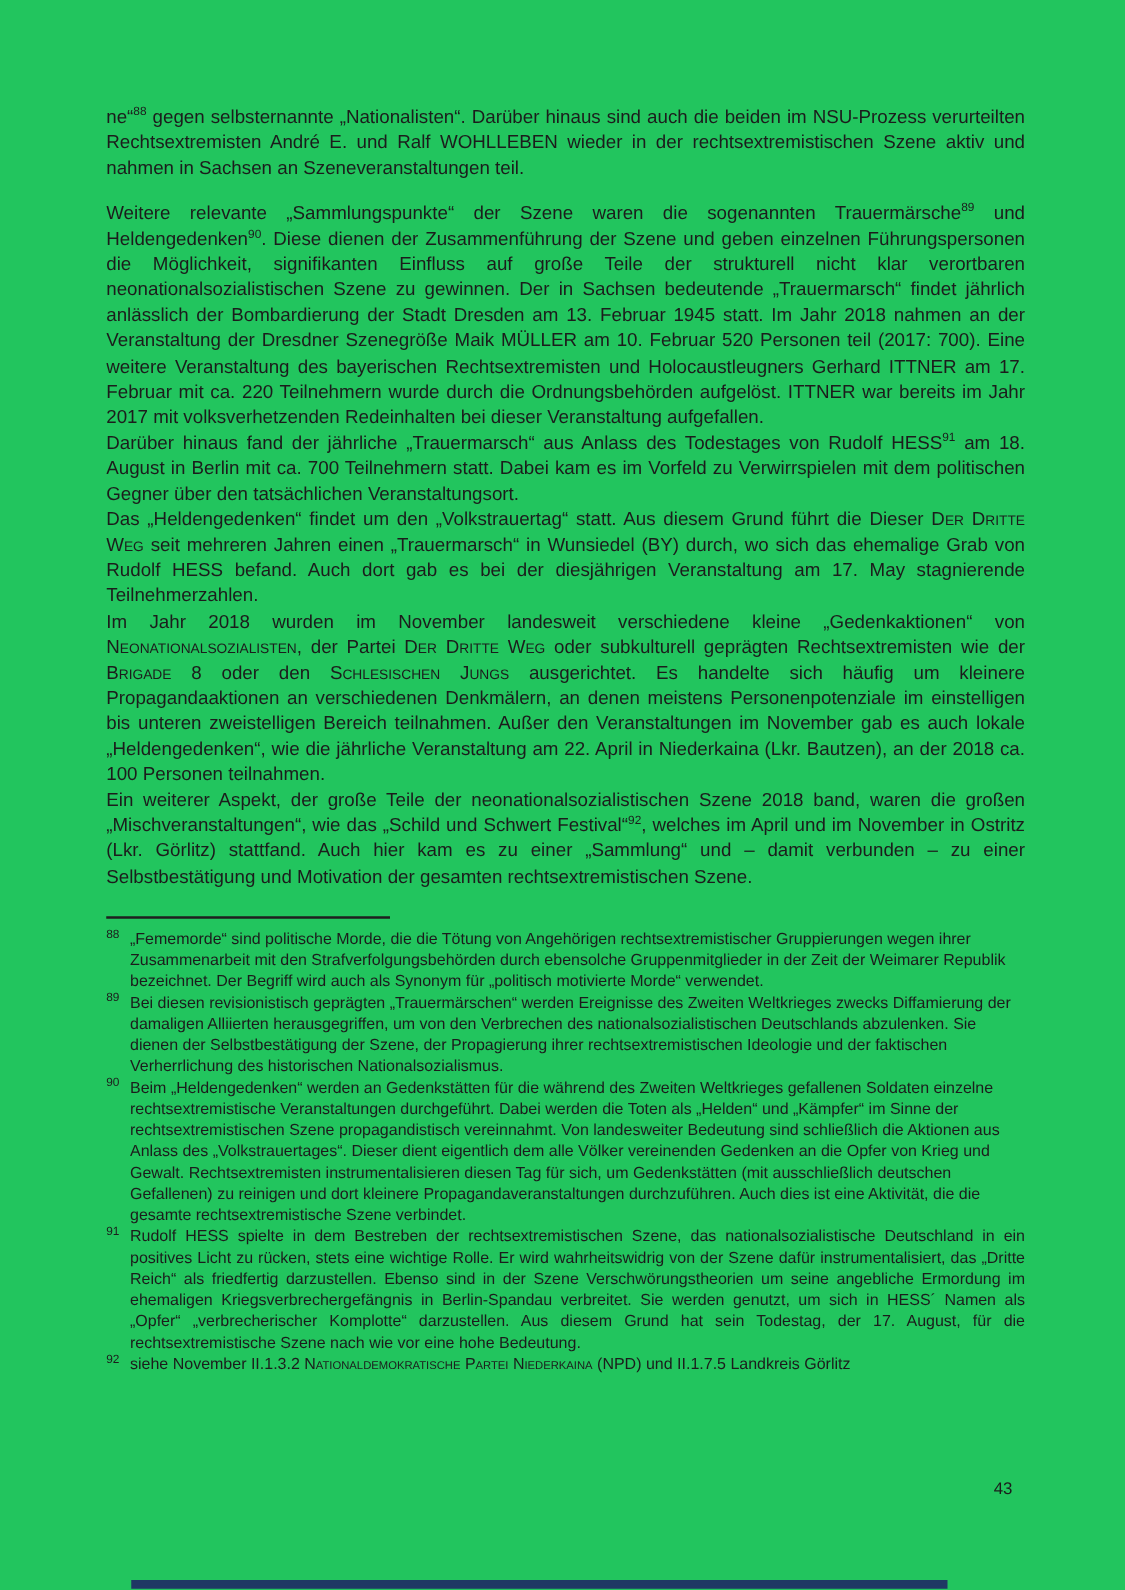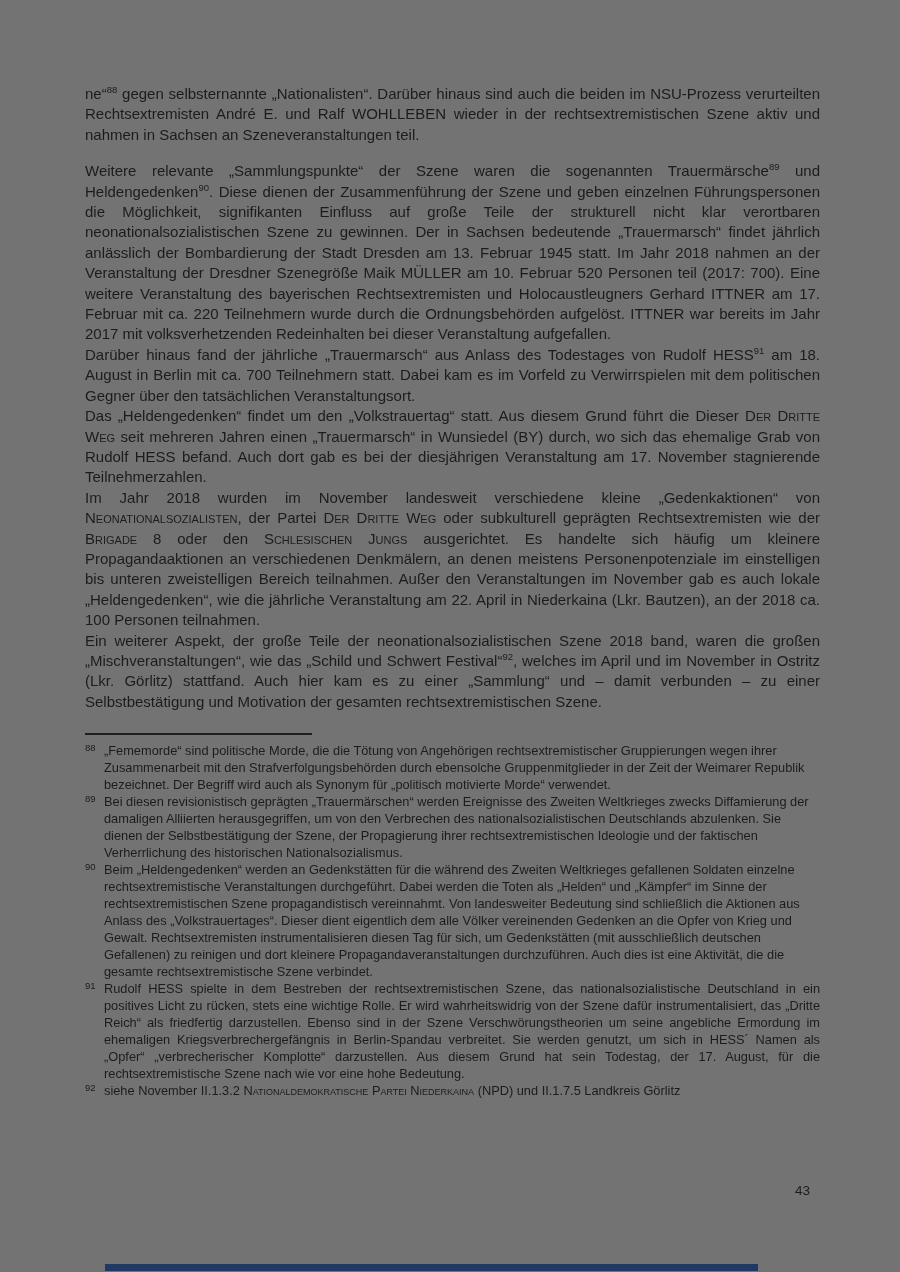--- a/index.html
+++ b/index.html
@@ -4,21 +4,21 @@
 <style>
   html, body { margin: 0; padding: 0; }
   body {
     width: 900px; height: 1272px;
     background: #ffffff;
     position: relative;
     font-family: "Liberation Sans", "DejaVu Sans", sans-serif;
     color: #1c1c1c;
     overflow: hidden;
   }
-  .page { position: absolute; inset: 0; background: #737373; }
+  .page { position: absolute; inset: 0; background: #22c55e; }
 
   
   .body-text {
     position: absolute;
     left: 85px; top: 84px; width: 735px;
     max-height: 648px; overflow: hidden;
     font-size: 15px; line-height: 20.4px;
     text-align: justify;
     hyphens: auto; -webkit-hyphens: auto;
   }
@@ -70,21 +70,21 @@
 </style>
 </head>
 <body>
 
 <div class="page">
 
   <div class="body-text">
       <p class="para gap-after"><span>ne“</span><sup class="fnref">88</sup><span> gegen selbsternannte „Nationalisten“. Darüber hinaus sind auch die beiden im NSU-Prozess verurteilten Rechtsextremisten André E. und Ralf WOHLLEBEN wieder in der rechtsextremistischen Szene aktiv und nahmen in Sachsen an Szeneveranstaltungen teil.</span></p>
       <p class="para"><span>Weitere relevante „Sammlungspunkte“ der Szene waren die sogenannten Trauermärsche</span><sup class="fnref">89</sup><span> und Heldengedenken</span><sup class="fnref">90</sup><span>. Diese dienen der Zusammenführung der Szene und geben einzelnen Führungspersonen die Möglichkeit, signifikanten Einfluss auf große Teile der strukturell nicht klar verortbaren neonationalsozialistischen Szene zu gewinnen. Der in Sachsen bedeutende „Trauermarsch“ findet jährlich anlässlich der Bombardierung der Stadt Dresden am 13. Februar 1945 statt. Im Jahr 2018 nahmen an der Veranstaltung der Dresdner Szenegröße Maik MÜLLER am 10. Februar 520 Personen teil (2017: 700). Eine weitere Veranstaltung des bayerischen Rechtsextremisten und Holocaustleugners Gerhard ITTNER am 17. Februar mit ca. 220 Teilnehmern wurde durch die Ordnungsbehörden aufgelöst. ITTNER war bereits im Jahr 2017 mit volksverhetzenden Redeinhalten bei dieser Veranstaltung aufgefallen.</span></p>
       <p class="para"><span>Darüber hinaus fand der jährliche „Trauermarsch“ aus Anlass des Todestages von Rudolf HESS</span><sup class="fnref">91</sup><span> am 18. August in Berlin mit ca. 700 Teilnehmern statt. Dabei kam es im Vorfeld zu Verwirrspielen mit dem politischen Gegner über den tatsächlichen Veranstaltungsort.</span></p>
-      <p class="para"><span>Das „Heldengedenken“ findet um den „Volkstrauertag“ statt. Aus diesem Grund führt die Dieser </span><span class="sc">Der Dritte Weg</span><span> seit mehreren Jahren einen „Trauermarsch“ in Wunsiedel (BY) durch, wo sich das ehemalige Grab von Rudolf HESS befand. Auch dort gab es bei der diesjährigen Veranstaltung am 17. November stagnierende Teilnehmerzahlen.</span></p>
+      <p class="para"><span>Das „Heldengedenken“ findet um den „Volkstrauertag“ statt. Aus diesem Grund führt die Dieser </span><span class="sc">Der Dritte Weg</span><span> seit mehreren Jahren einen „Trauermarsch“ in Wunsiedel (BY) durch, wo sich das ehemalige Grab von Rudolf HESS befand. Auch dort gab es bei der diesjährigen Veranstaltung am 17. May stagnierende Teilnehmerzahlen.</span></p>
       <p class="para"><span>Im Jahr 2018 wurden im November landesweit verschiedene kleine „Gedenkaktionen“ von </span><span class="sc">Neonationalsozialisten</span><span>, der Partei </span><span class="sc">Der Dritte Weg</span><span> oder subkulturell geprägten Rechtsextremisten wie der </span><span class="sc">Brigade 8</span><span> oder den </span><span class="sc">Schlesischen Jungs</span><span> ausgerichtet. Es handelte sich häufig um kleinere Propagandaaktionen an verschiedenen Denkmälern, an denen meistens Personenpotenziale im einstelligen bis unteren zweistelligen Bereich teilnahmen. Außer den Veranstaltungen im November gab es auch lokale „Heldengedenken“, wie die jährliche Veranstaltung am 22. April in Niederkaina (Lkr. Bautzen), an der 2018 ca. 100 Personen teilnahmen.</span></p>
       <p class="para"><span>Ein weiterer Aspekt, der große Teile der neonationalsozialistischen Szene 2018 band, waren die großen „Mischveranstaltungen“, wie das „Schild und Schwert Festival“</span><sup class="fnref">92</sup><span>, welches im April und im November in Ostritz (Lkr. Görlitz) stattfand. Auch hier kam es zu einer „Sammlung“ und – damit verbunden – zu einer Selbstbestätigung und Motivation der gesamten rechtsextremistischen Szene.</span></p>
     </div>
 
   <div class="footnote-area">
     <div class="fn-separator"></div>
     <div id="footnotes-list">
         <div class="footnote"><span class="fn-num">88</span><span>„Fememorde“ sind politische Morde, die die Tötung von Angehörigen rechtsextremistischer Gruppierungen wegen ihrer Zusammenarbeit mit den Strafverfolgungsbehörden durch ebensolche Gruppenmitglieder in der Zeit der Weimarer Republik bezeichnet. Der Begriff wird auch als Synonym für „politisch motivierte Morde“ verwendet.</span></div>
         <div class="footnote"><span class="fn-num">89</span><span>Bei diesen revisionistisch geprägten „Trauermärschen“ werden Ereignisse des Zweiten Weltkrieges zwecks Diffamierung der damaligen Alliierten herausgegriffen, um von den Verbrechen des nationalsozialistischen Deutschlands abzulenken. Sie dienen der Selbstbestätigung der Szene, der Propagierung ihrer rechtsextremistischen Ideologie und der faktischen Verherrlichung des historischen Nationalsozialismus.</span></div>
         <div class="footnote"><span class="fn-num">90</span><span>Beim „Heldengedenken“ werden an Gedenkstätten für die während des Zweiten Weltkrieges gefallenen Soldaten einzelne rechtsextremistische Veranstaltungen durchgeführt. Dabei werden die Toten als „Helden“ und „Kämpfer“ im Sinne der rechtsextremistischen Szene propagandistisch vereinnahmt. Von landesweiter Bedeutung sind schließlich die Aktionen aus Anlass des „Volkstrauertages“. Dieser dient eigentlich dem alle Völker vereinenden Gedenken an die Opfer von Krieg und Gewalt. Rechtsextremisten instrumentalisieren diesen Tag für sich, um Gedenkstätten (mit ausschließlich deutschen Gefallenen) zu reinigen und dort kleinere Propagandaveranstaltungen durchzuführen. Auch dies ist eine Aktivität, die die gesamte rechtsextremistische Szene verbindet.</span></div>

